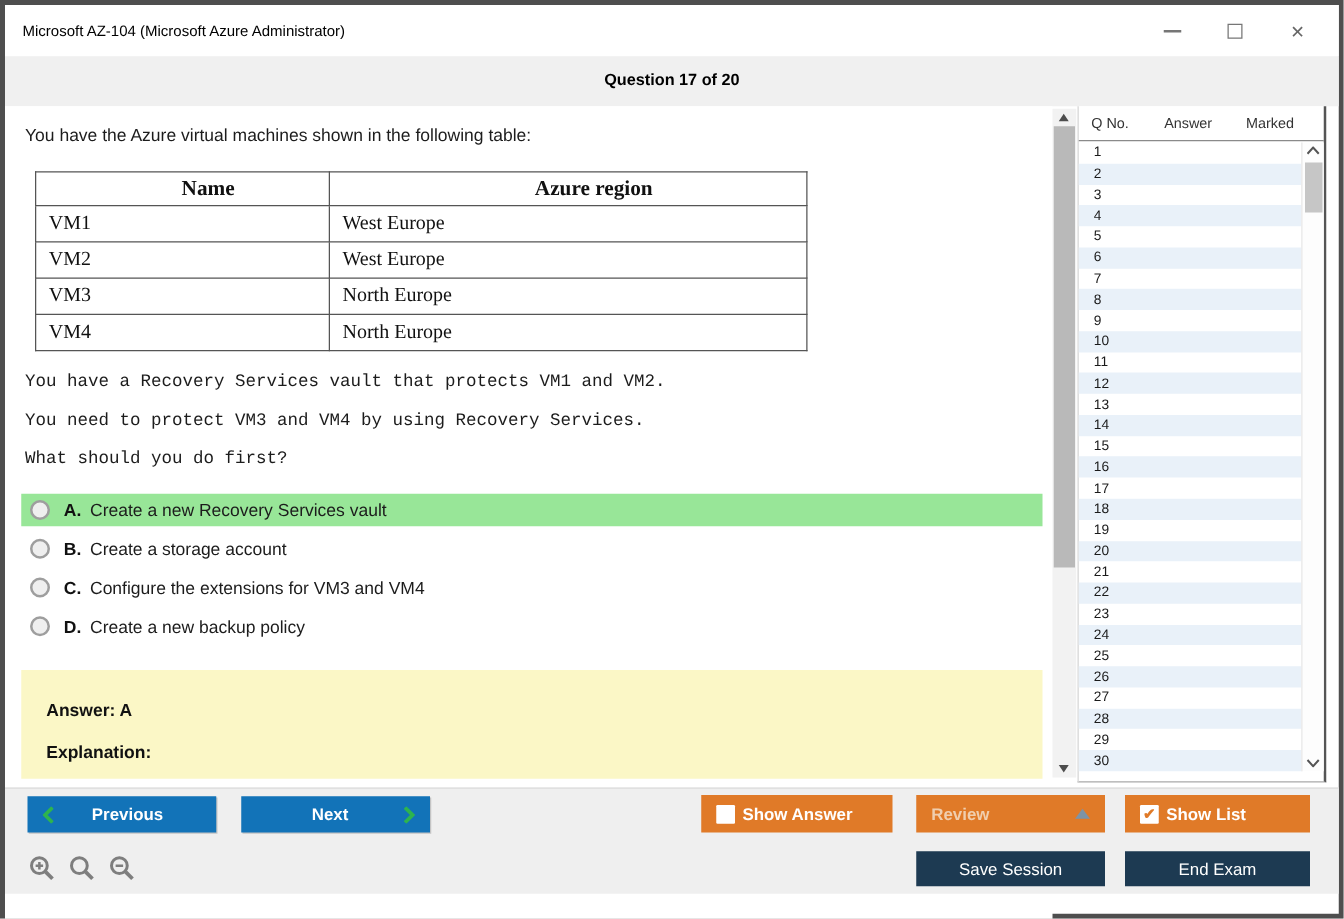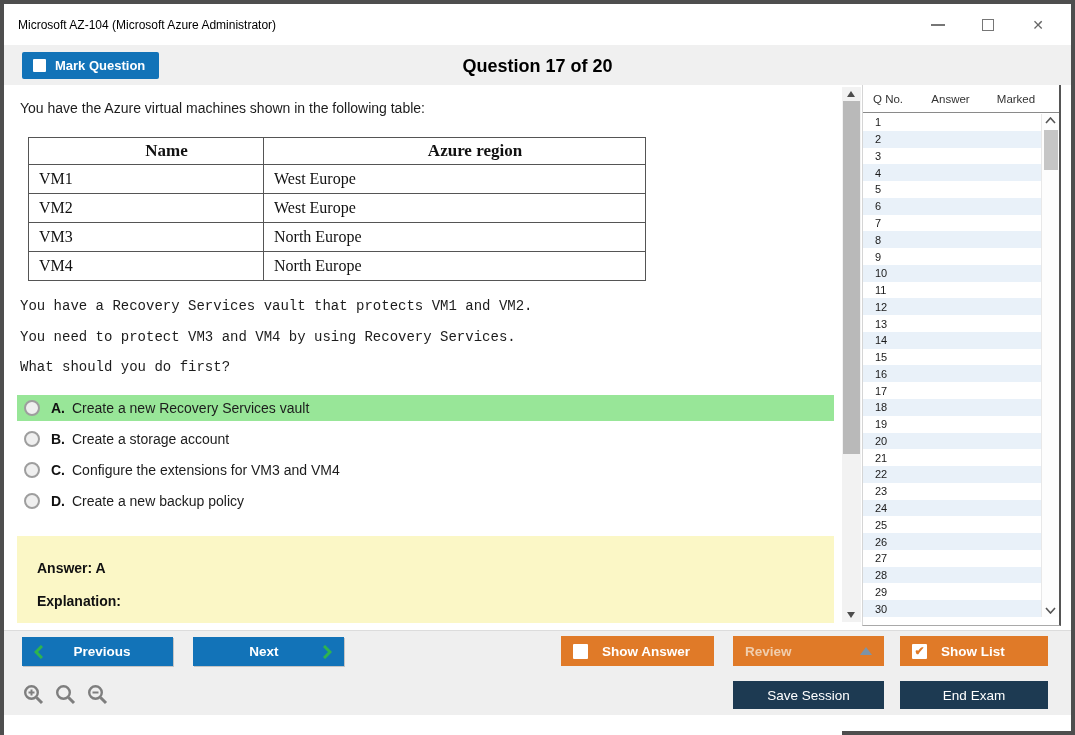--- a/index.html
+++ b/index.html
@@ -16,21 +16,21 @@
   .wtitle{position:absolute; left:14px; top:14px; font-size:12px; color:#000;}
   .wincontrols{position:absolute; right:8px; top:9px; display:flex;}
   .wc{width:50px; height:24px; display:flex; align-items:center; justify-content:center; cursor:pointer;}
   .min-glyph{display:block; width:14px; height:2px; background:#767676;}
   .max-glyph{display:block; width:12px; height:12px; border:1.5px solid #767676;}
   .close-glyph{font-size:14px; color:#666; line-height:1;}
 
   
   .header{position:absolute; left:0; top:41px; width:1067px; height:40px; background:#F0F0F0;}
   .qcounter{position:absolute; left:0; top:11px; width:100%; text-align:center;
-    font-size:18px; font-weight:bold; color:#000; pointer-events:none;}
+    font-size:13px; font-weight:bold; color:#000; pointer-events:none;}
   .mark-btn{position:absolute; left:18px; top:7px; height:27px; padding:0 14px 0 11px;
     background:var(--blue); border:none; border-radius:2px; display:flex; align-items:center;
     gap:9px; color:#fff; font-weight:bold; font-size:13px; cursor:pointer;
     font-family:"Liberation Sans",sans-serif;}
   .cb-white{display:inline-block; width:13px; height:13px; background:#fff; border-radius:1px;}
 
   
   .content{position:absolute; left:0; top:81px; width:838px; height:684px; background:#fff;}
   .intro{position:absolute; left:16px; top:15px; font-size:14px; color:#1c1c1c;}
   .para{position:absolute; left:16px; font-size:14px; color:#1c1c1c;font-family:Liberation Mono, monospace;}
@@ -85,21 +85,21 @@
 
   
   .bottombar{position:absolute; left:0; top:626px; width:1067px; height:85px; background:#EFEFEF;
     border-top:1px solid #DCDCDC;}
   .btn{position:absolute; border:none; cursor:pointer; font-family:"Liberation Sans",sans-serif;
     display:flex; align-items:center; color:#fff;}
   .btn-blue{background:var(--blue); height:29px; top:6px; width:151px; font-weight:bold;
     font-size:13.5px; box-shadow:1px 1px 0 rgba(0,0,0,.18); padding:0 12px;}
   .btn-blue .lbl{flex:1; text-align:center;}
   .btn-orange{background:var(--orange); height:30px; top:5px; font-size:13.5px; font-weight:600;
-    padding:11px 12px; gap:14px;}
+    padding:11px 12px; gap:6px;}
   .btn-navy{background:var(--navy); height:28px; top:50px; font-size:13.5px; justify-content:center;}
   .prev{left:18px;} .next{left:189px;}
   .show-answer{left:557px; width:153px;}
   .review{left:729px; width:151px; color:#F0CEAE;}
   .show-list{left:896px; width:148px;}
   .save-session{left:729px; width:151px;}
   .end-exam{left:896px; width:148px;}
   .cb-orange{display:inline-block; width:15px; height:15px; background:#fff; border-radius:1px;
     display:flex; align-items:center; justify-content:center; font-size:12px; font-weight:bold;
     color:var(--orange); line-height:1;}
@@ -123,24 +123,20 @@
       <span class="wc">
         <span class="max-glyph"></span>
       </span>
       <span class="wc">
         <span class="close-glyph">✕</span>
       </span>
     </div>
   </div>
 
   <div class="header">
-    <button class="mark-btn">
-      <span class="cb-white"></span>
-      <span>Mark Question</span>
-    </button>
     <div class="qcounter">Question 17 of 20</div>
   </div>
 
   <div class="content">
     <p class="intro">You have the Azure virtual machines shown in the following table:</p>
 
     <table class="qtable">
       <thead>
         <tr>
           <th>Name</th>

